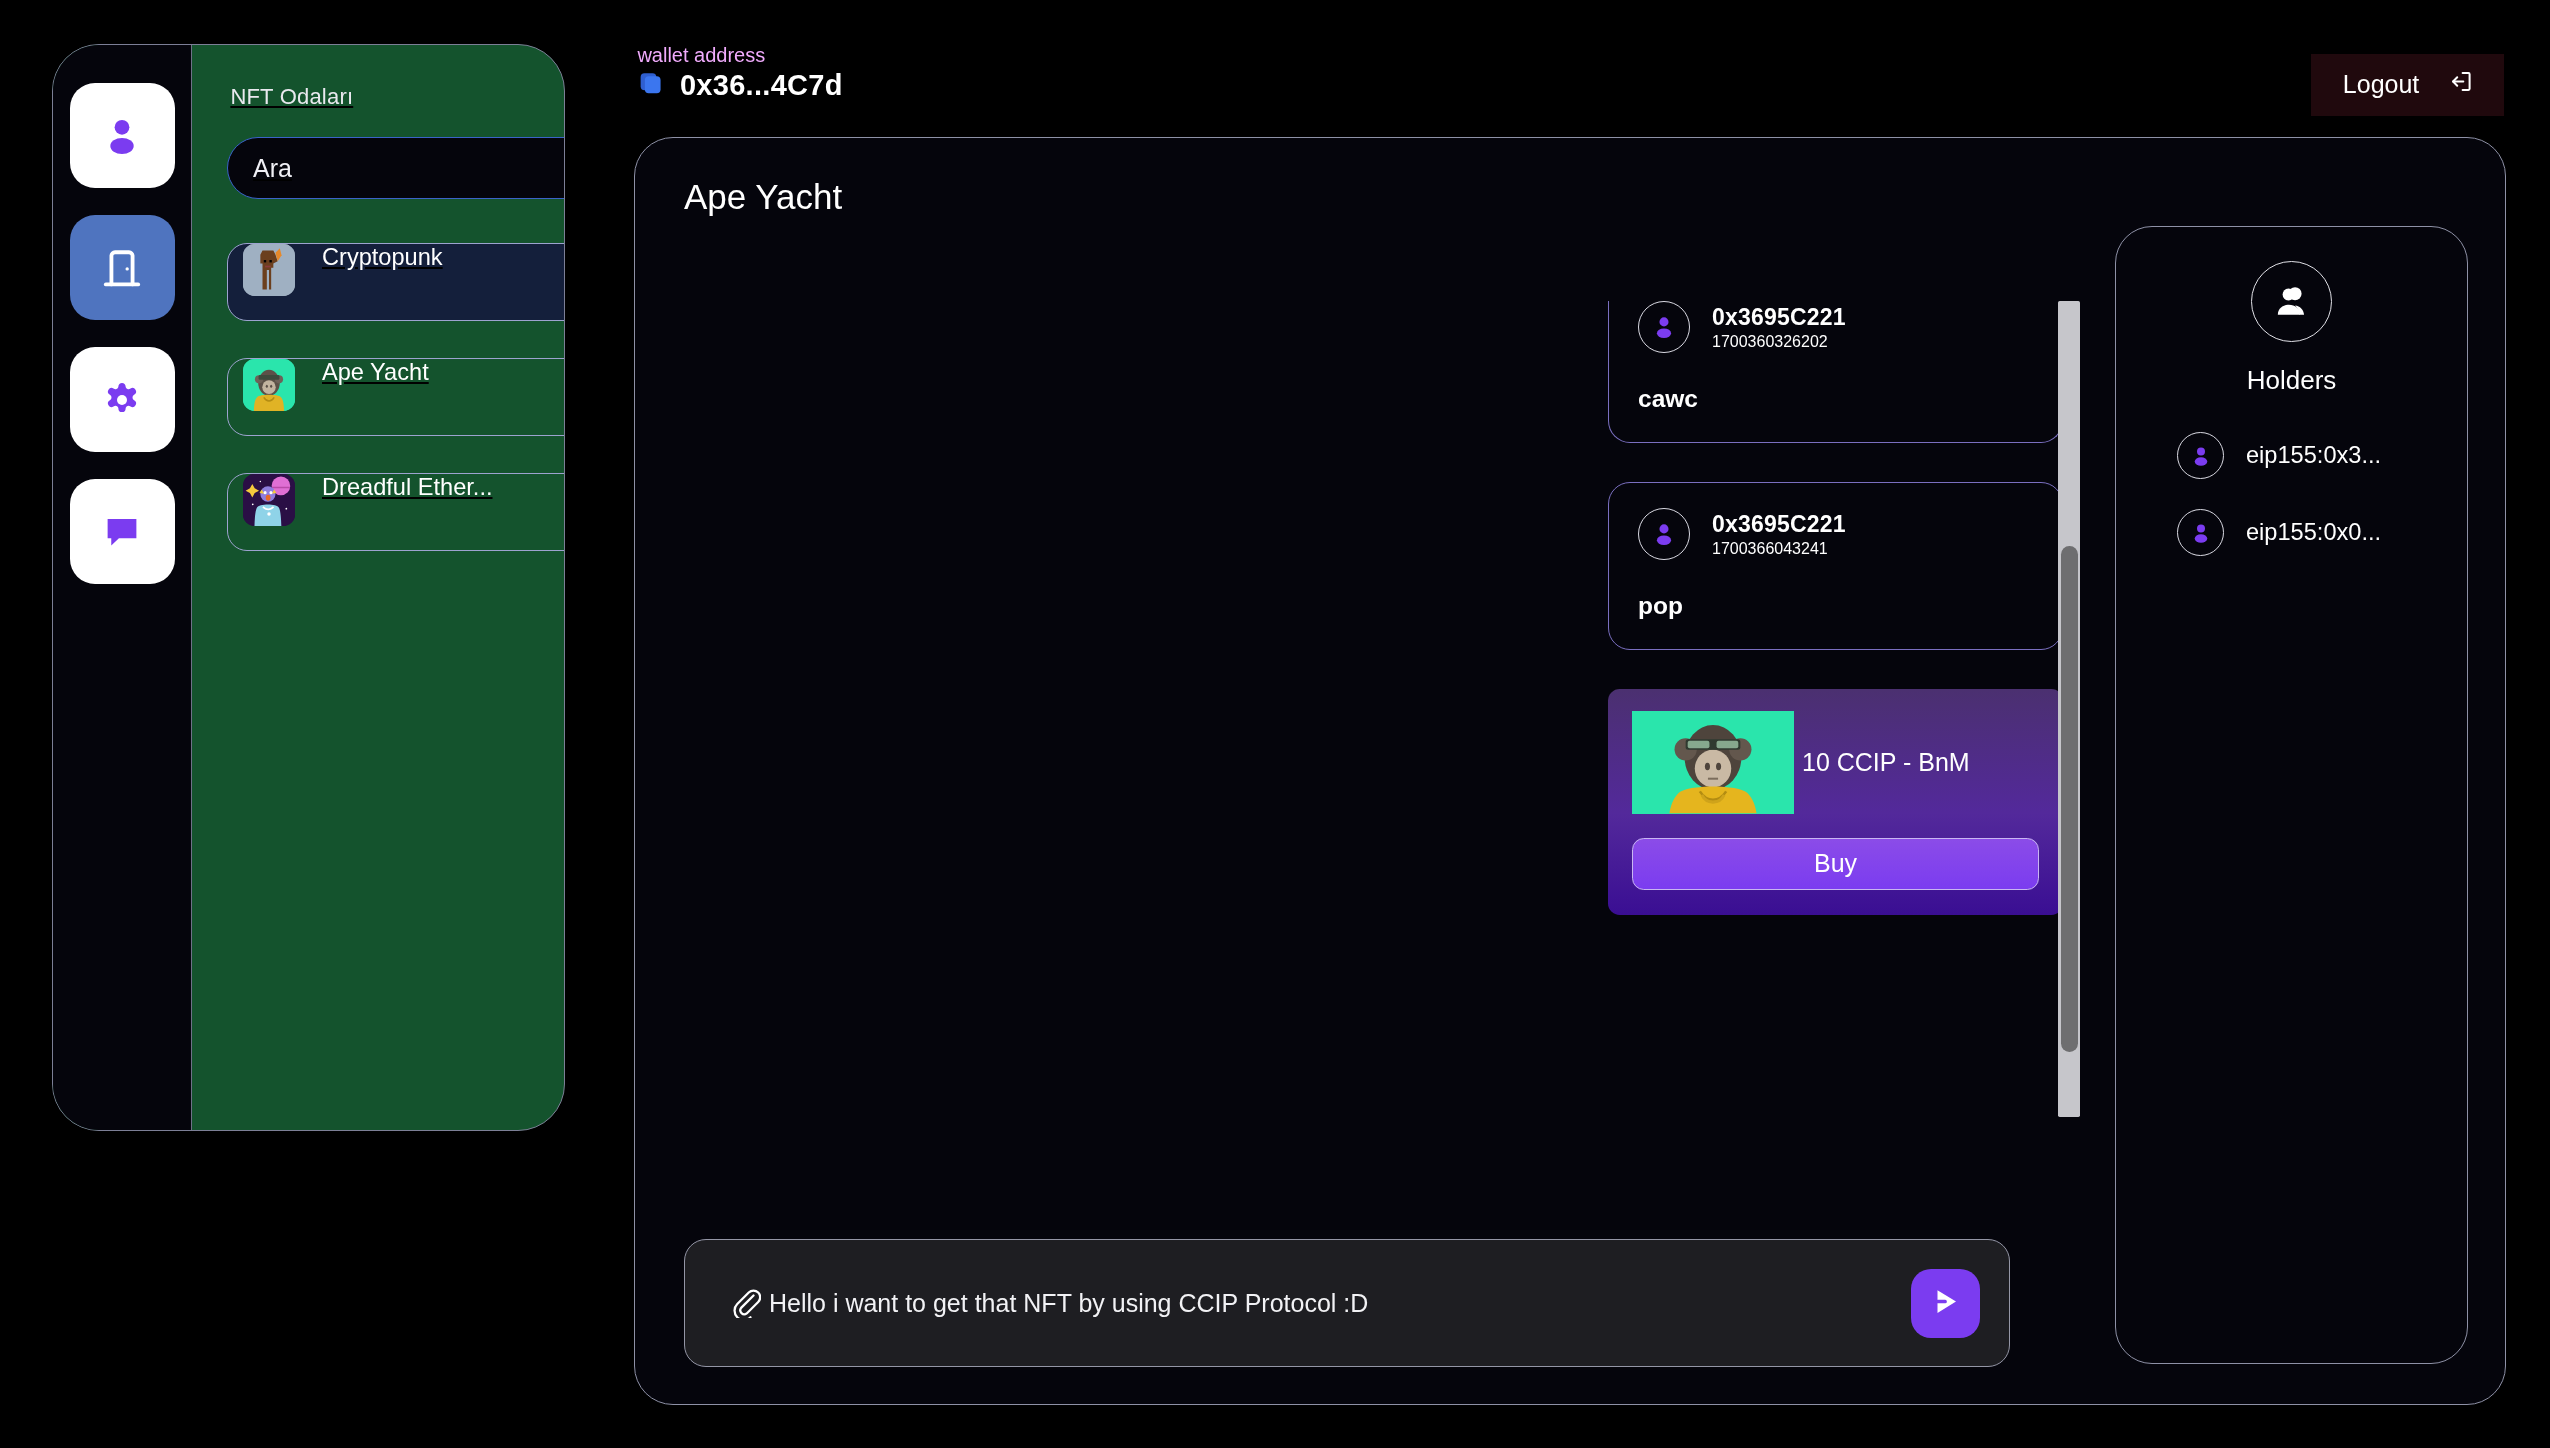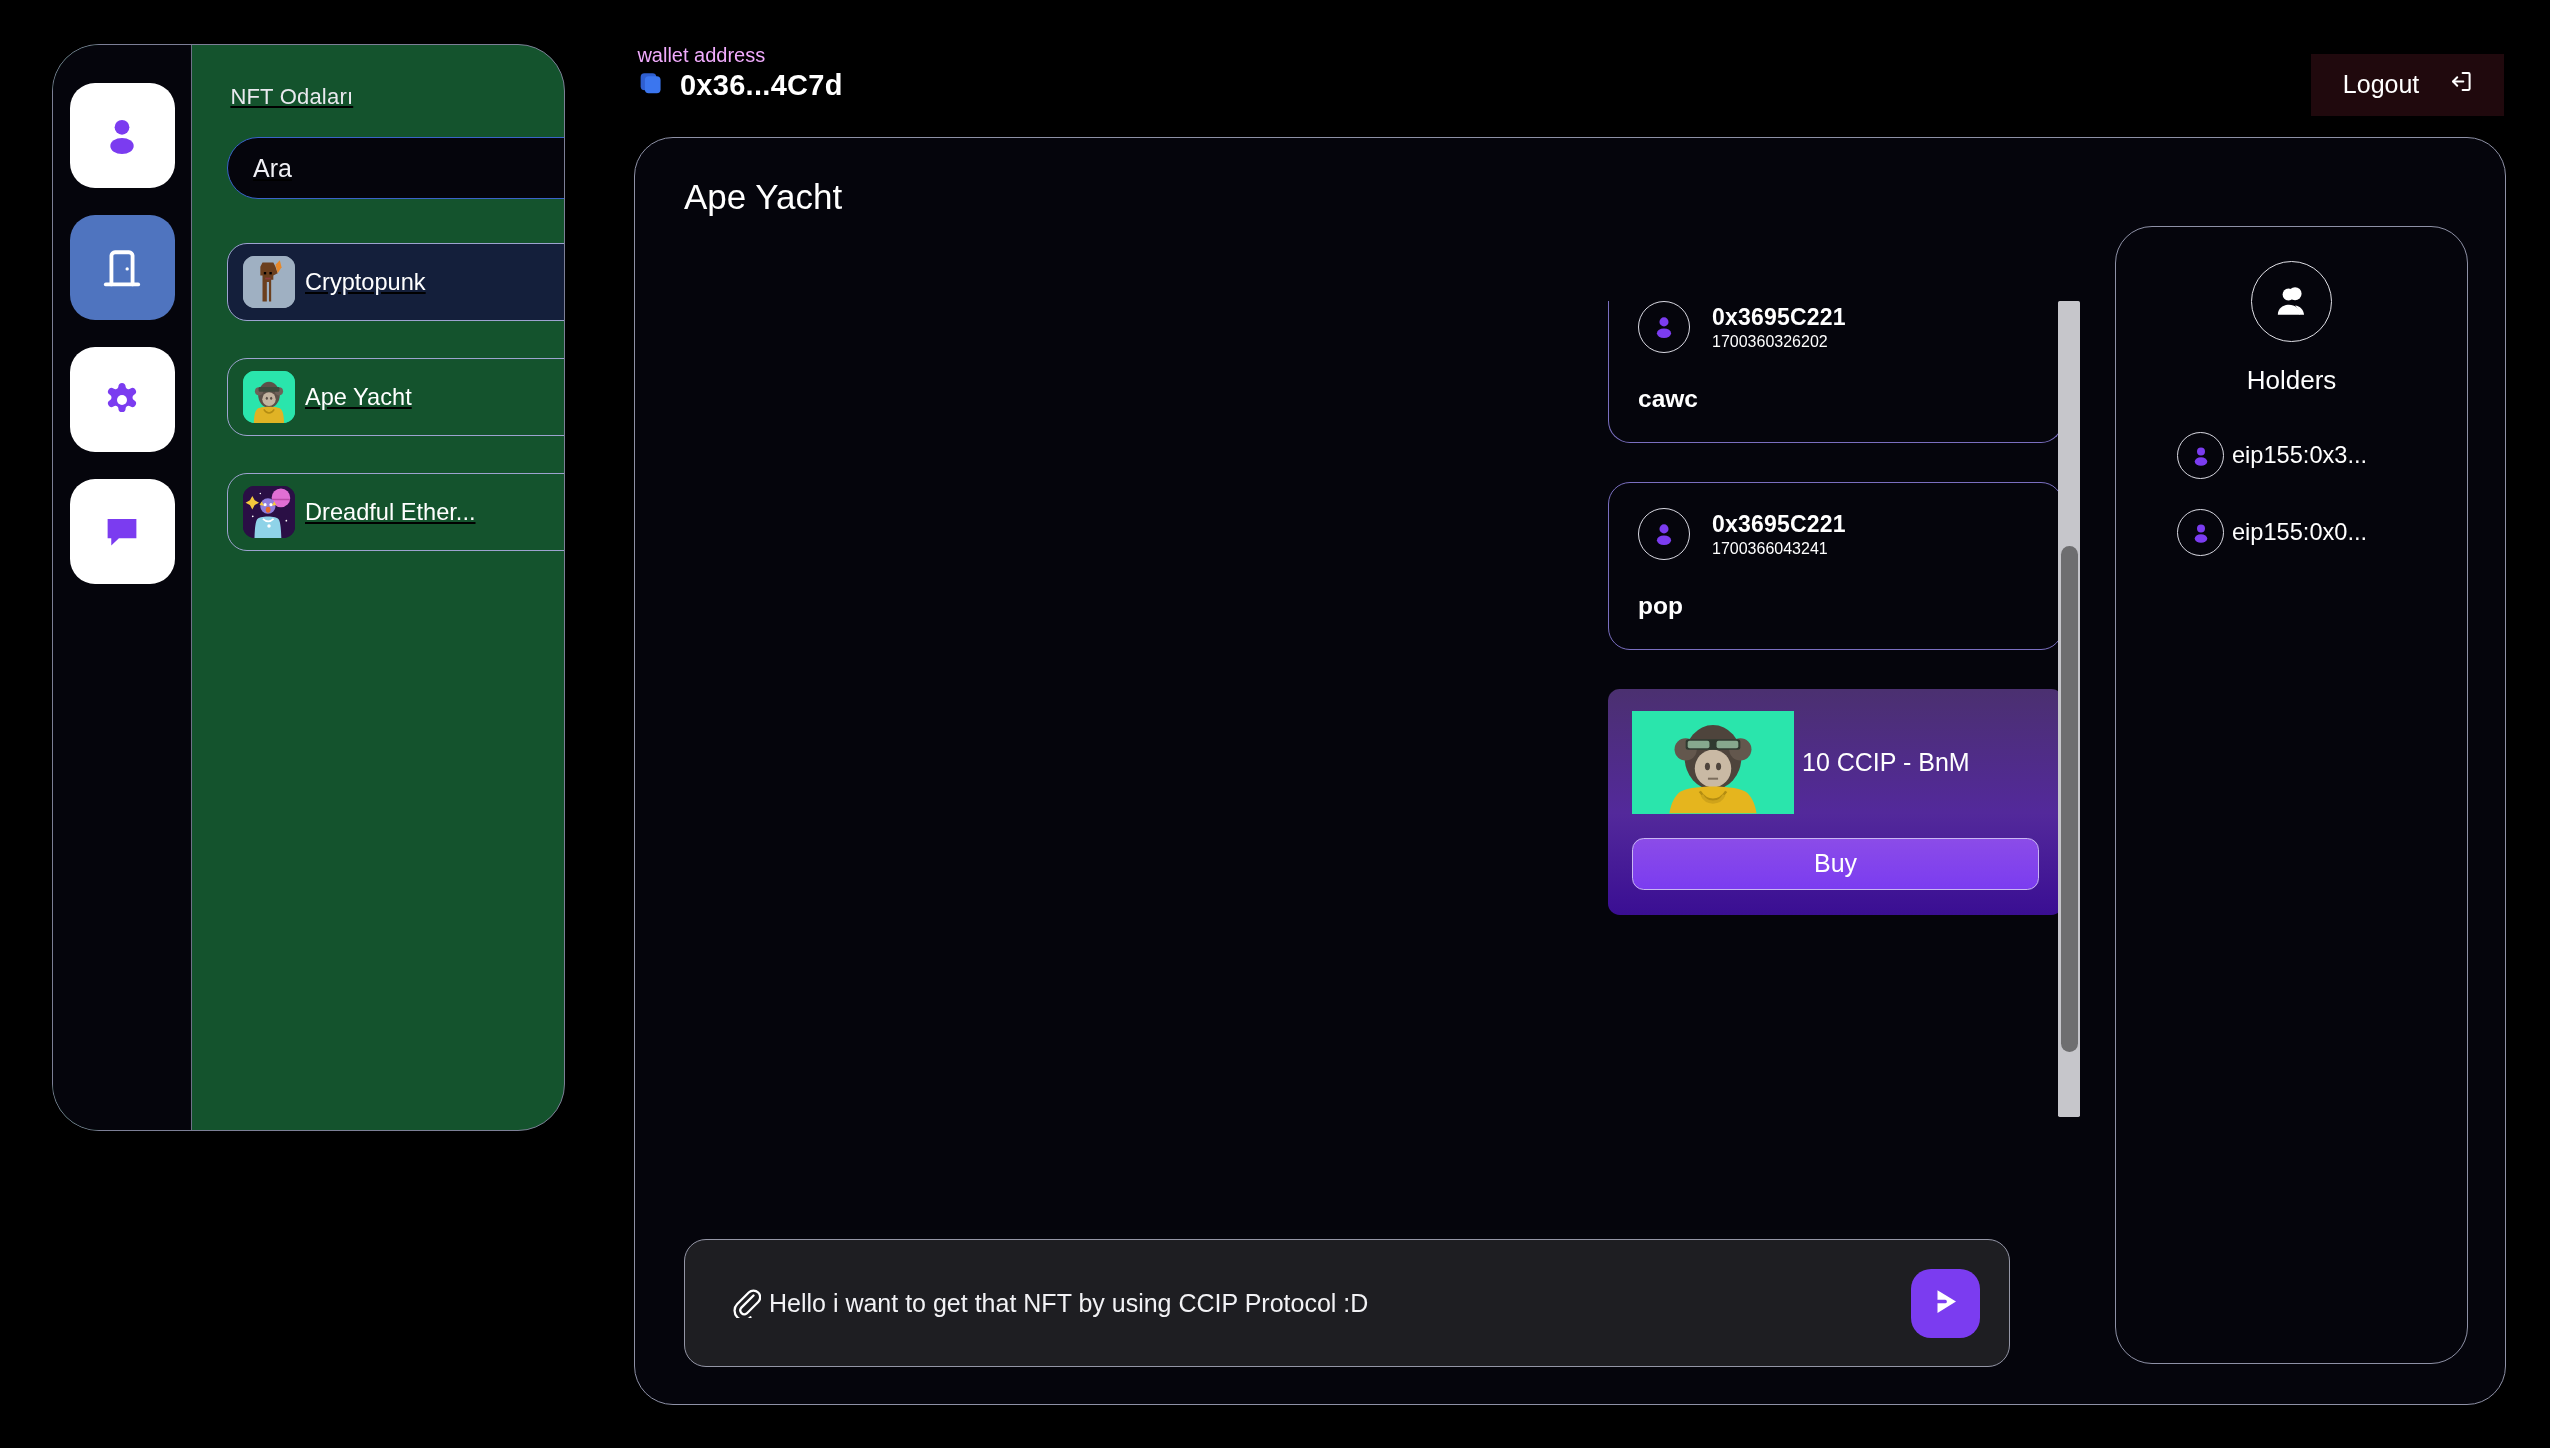--- a/index.html
+++ b/index.html
@@ -87,22 +87,21 @@
     font-size: 25px;
     font-family: "Liberation Sans", sans-serif;
   }
   .search-input::placeholder { color: #f0f0f5; }
 
   .room-item {
     height: 78px;
     border: 1.3px solid #9da3cf;
     border-radius: 20px;
     display: flex;
-    align-items: center;
-    gap: 10px;
+    gap: 27px;
     padding: 0 15px;
     margin-bottom: 37px;
     cursor: pointer;
     background: transparent;
   }
   .room-item.selected {
     background: #141f3b;
     border-color: #9da3cf;
   }
   .room-thumb {
@@ -370,21 +369,21 @@
   }
   .holders-title {
     color: #ffffff;
     font-size: 26px;
     margin-top: 23.6px;
     margin-bottom: 36px;
   }
   .holder-row {
     display: flex;
     align-items: center;
-    gap: 8px;
+    gap: 22px;
     width: 100%;
     padding-left: 61px;
     margin-bottom: 30px;
     cursor: pointer;
   }
   .holder-avatar {
     width: 47px; height: 47px;
     border-radius: 50%;
     border: 1.3px solid #d9d9e2;
     display: flex; align-items: center; justify-content: center;

